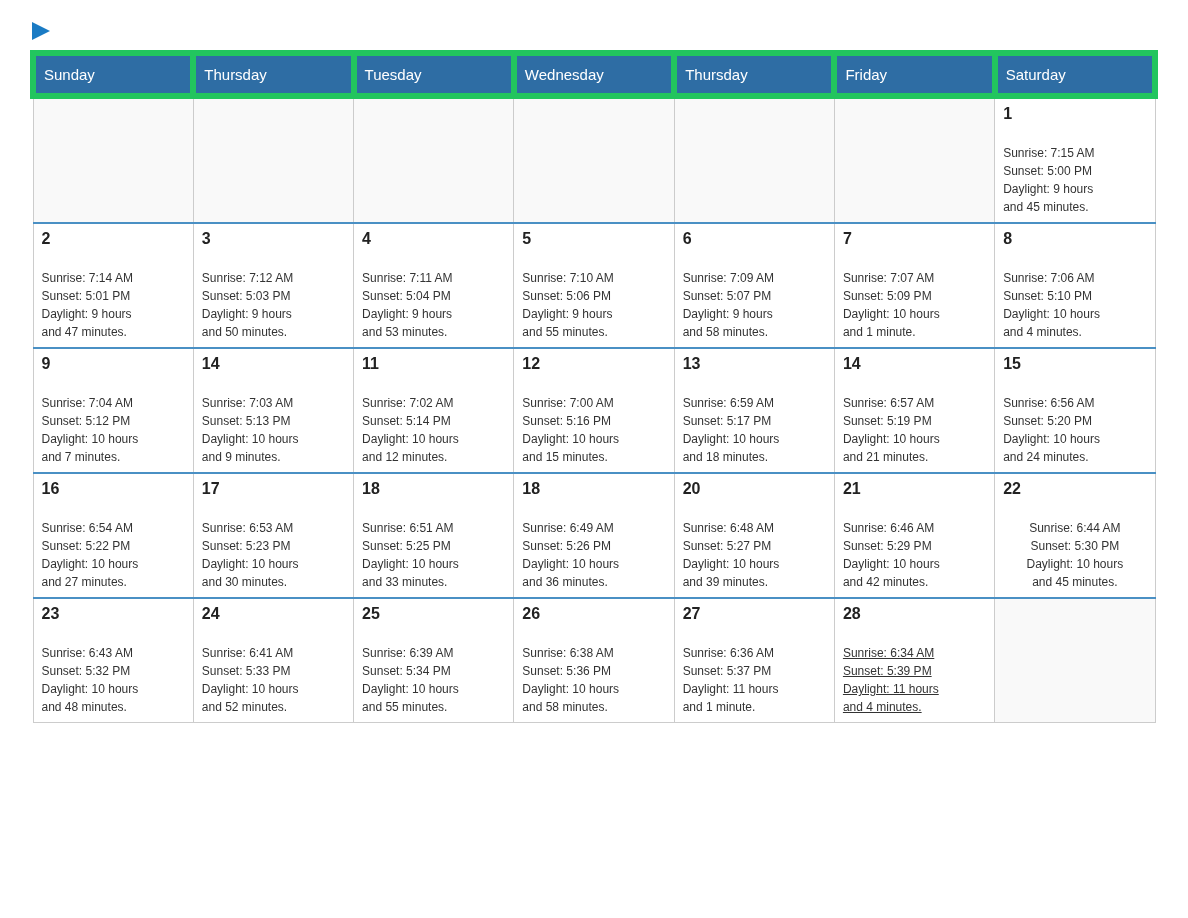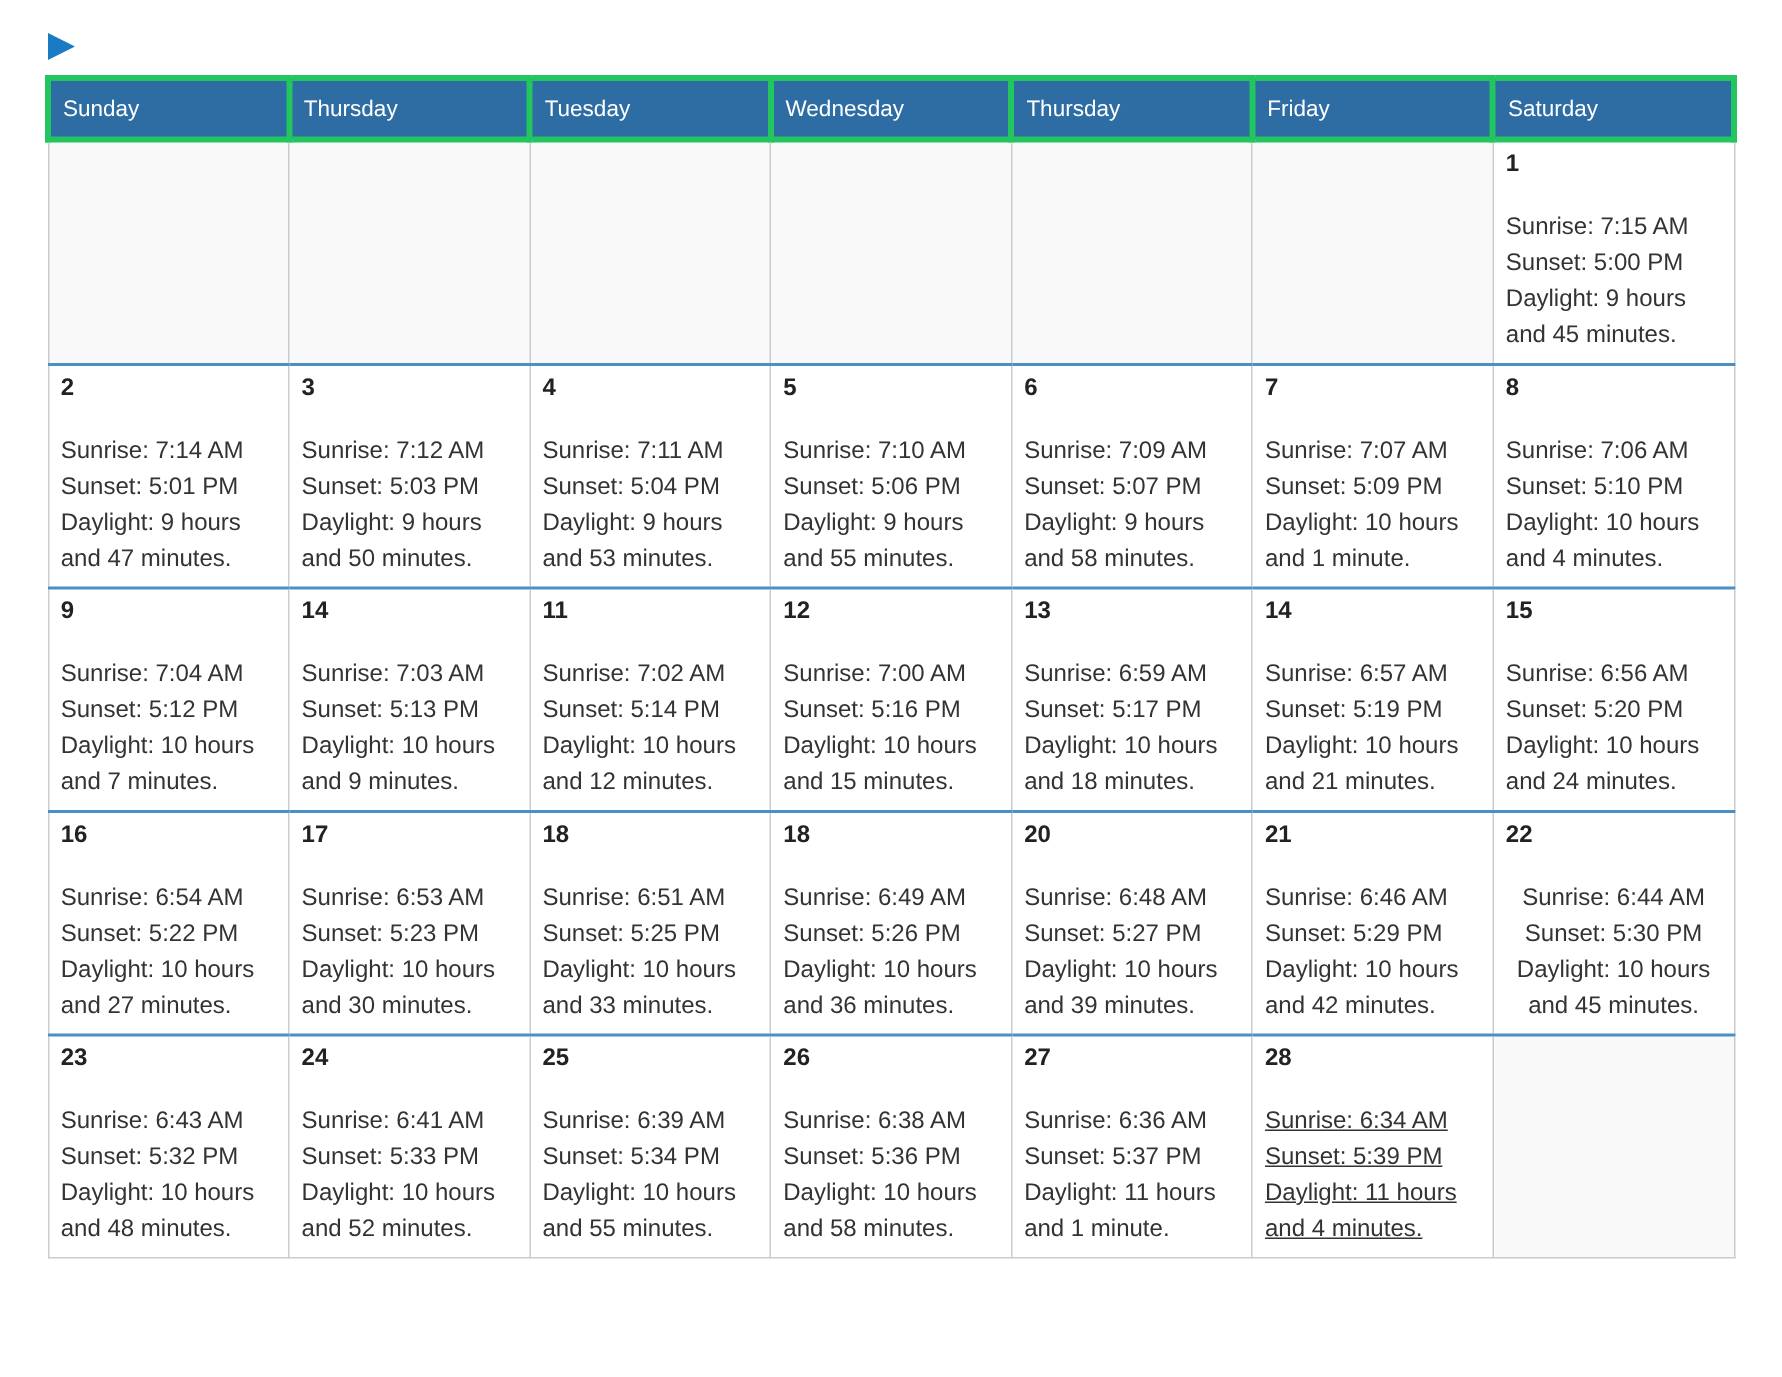--- a/index.html
+++ b/index.html
@@ -45,21 +45,21 @@
       border-collapse: collapse;
       margin-top: 8px;
     }
     .calendar th {
       background-color: #2e6da4;
       color: #fff;
       font-size: 15px;
       font-weight: normal;
       padding: 10px 8px;
       text-align: left;
-      border: 4px solid #22c55e;
+      border: 6px solid #22c55e;
     }
     .calendar td {
       vertical-align: top;
       border: 1px solid #ccc;
       padding: 6px 8px;
       width: calc(100% / 7);
       min-height: 100px;
       height: 110px;
     }
     .calendar tr:first-child td {
@@ -68,21 +68,21 @@
     .calendar tbody tr td {
       border-top: 2px solid #4a90c4;
     }
     .day-number {
       font-size: 16px;
       font-weight: bold;
       color: #222;
       margin-bottom: 4px;
     }
     .day-info {
-      font-size: 16px;
+      font-size: 12px;
       color: #333;
       line-height: 1.5;
       margin-top: 21px;
     }
     .empty-cell {
       background: #f9f9f9;
     }
     .logo-wrapper {
       display: flex;
       flex-direction: column;

